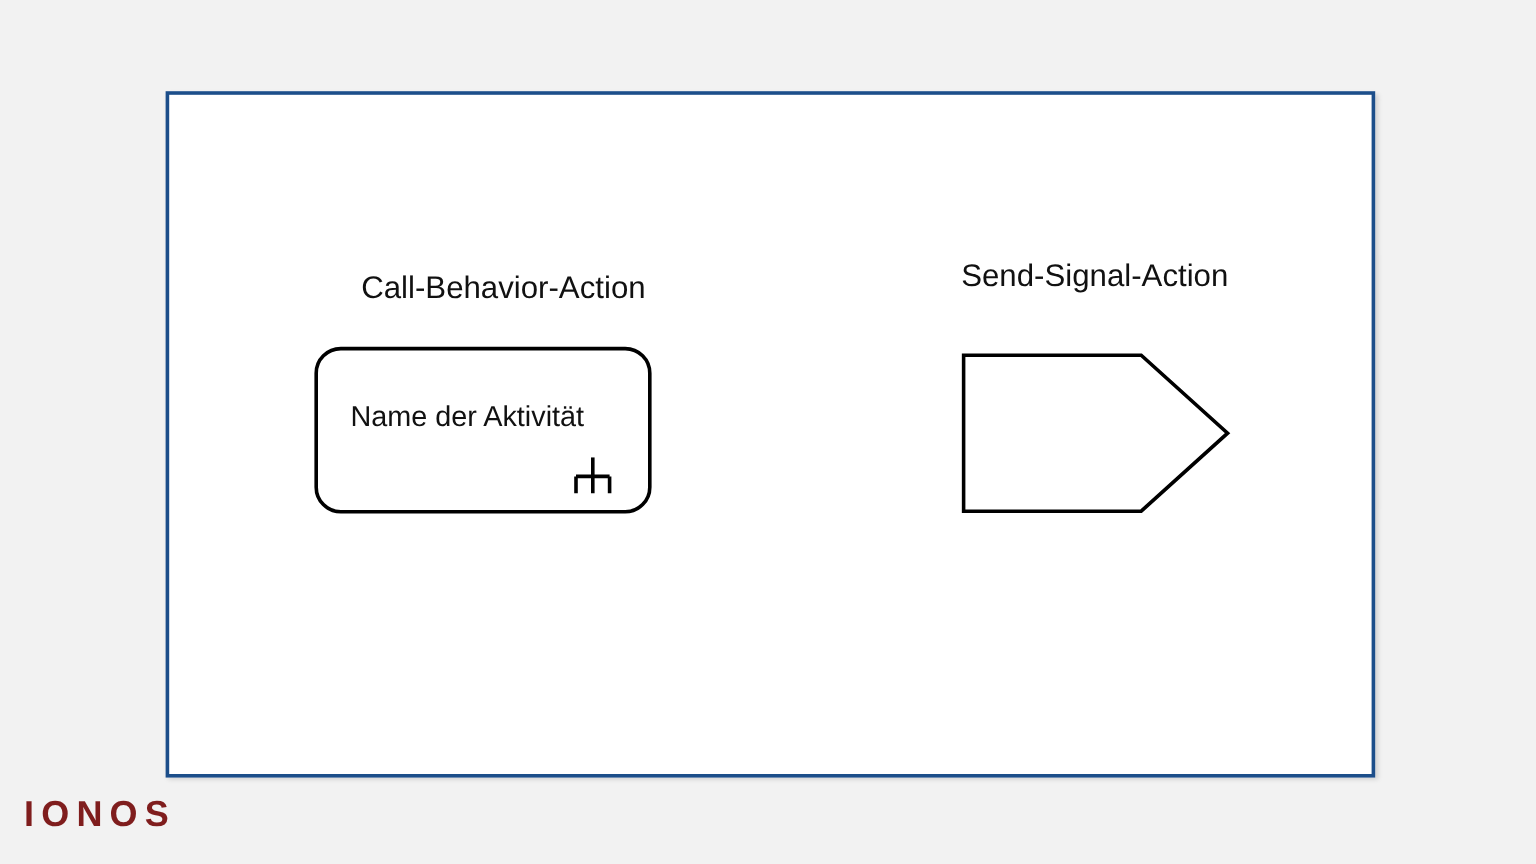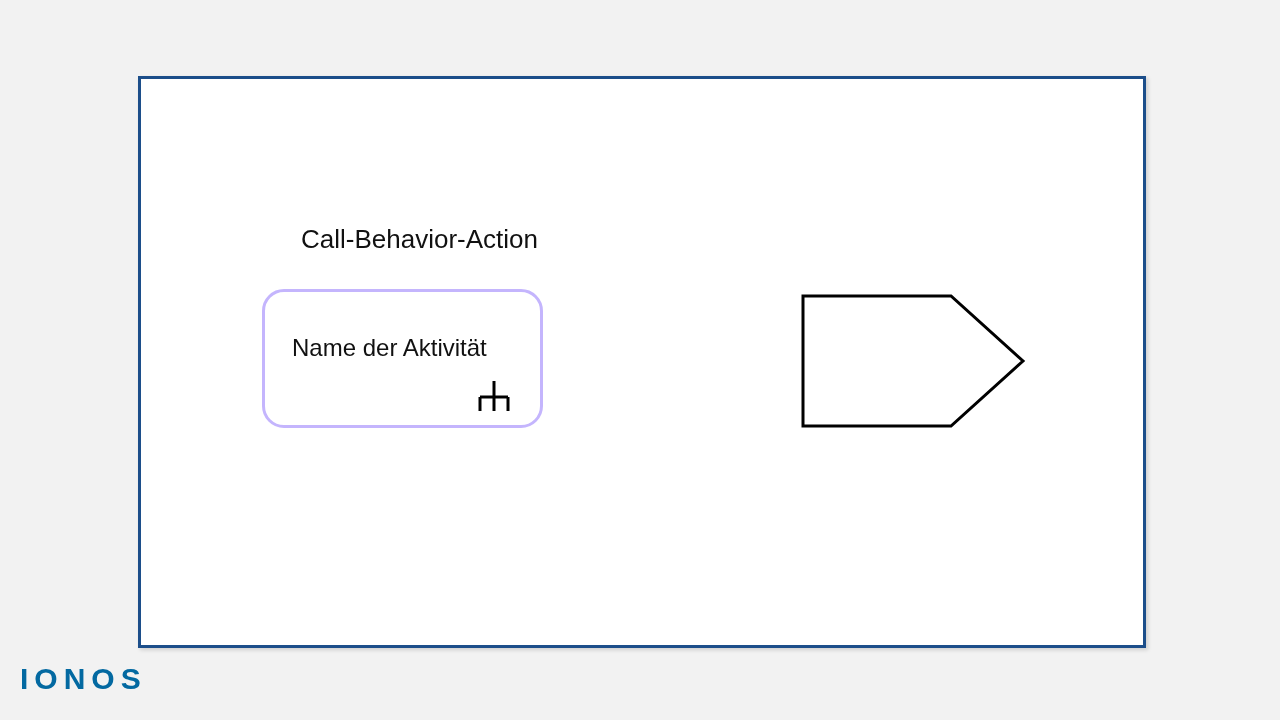--- a/index.html
+++ b/index.html
@@ -33,21 +33,21 @@
     left: 660px;
     top: 135px;
     font-size: 26px;
   }
   .action-box {
     position: absolute;
     left: 121px;
     top: 210px;
     width: 275px;
     height: 133px;
-    border: 3px solid #c4b5fd;
+    border: 3px solid #000000;
     border-radius: 22px;
     background: #fff;
   }
   .action-box-label {
     position: absolute;
     left: 27px;
     top: 42px;
     font-size: 24px;
   }
   .rake {
@@ -74,30 +74,31 @@
     white-space: pre;
   }
   .brand {
     position: absolute;
     left: 20px;
     bottom: 24px;
     font-family: Arial, sans-serif;
     font-weight: 700;
     font-size: 30px;
     letter-spacing: 6px;
-    color: #0369a1;
+    color: #7f1d1d;
   }
 </style>
 </head>
 <body>
 
 <div class="frame">
 
   <div class="left-title">Call-Behavior-Action</div>
 
+  <div class="right-title">Send-Signal-Action</div>
 
   <div class="action-box">
     <div class="action-box-label">Name der Aktivität</div>
     <div class="rake">
       <svg width="36" height="32" viewBox="0 0 36 32">
         <g stroke="#000" stroke-width="3" fill="none" stroke-linecap="butt">
 
           <line x1="18" y1="0" x2="18" y2="16"></line>
 
           <line x1="4" y1="16" x2="32" y2="16"></line>

